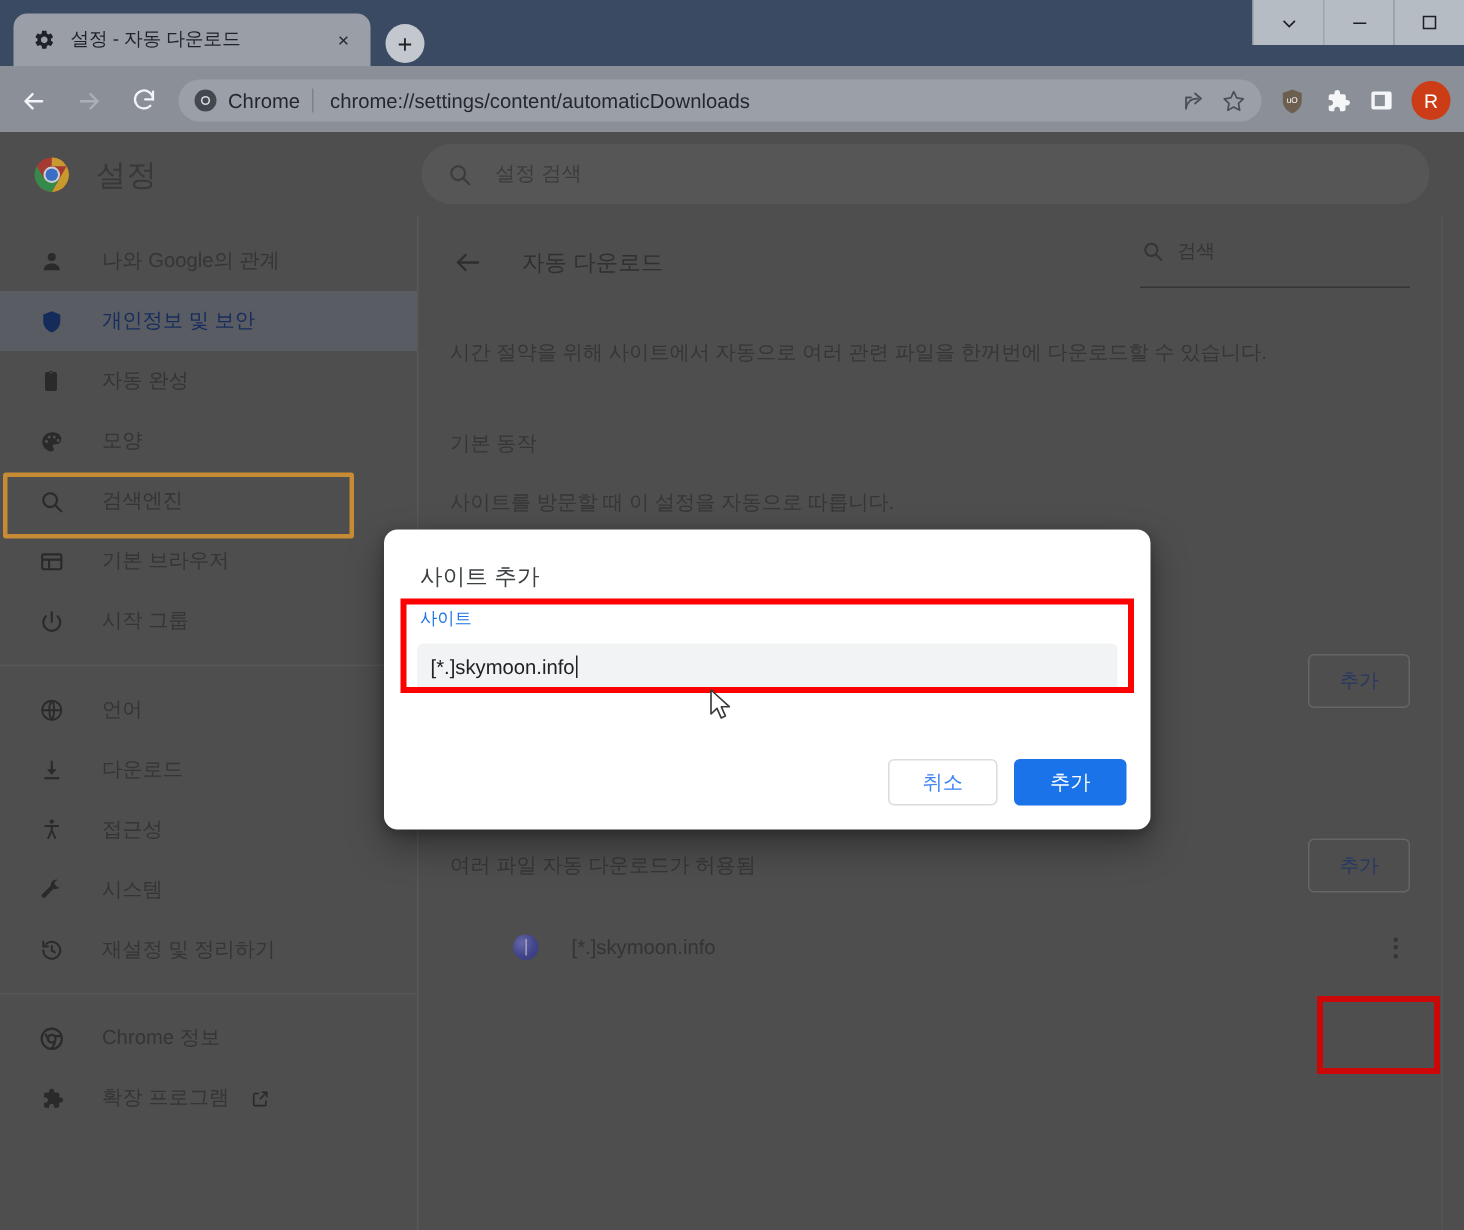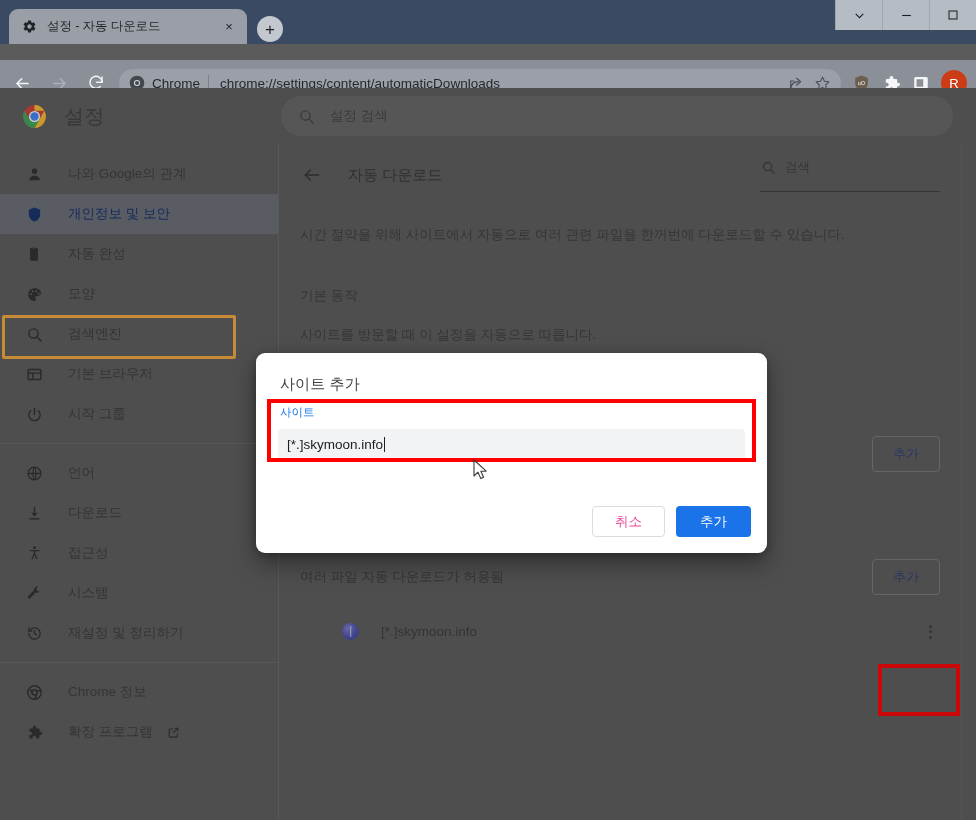--- a/index.html
+++ b/index.html
@@ -84,21 +84,21 @@
     width: 46px; height: 30px;
     background: #b6bcc4;
     display: flex; align-items: center; justify-content: center;
     color: #1b1f24;
     border-left: 1px solid #9fa6ae;
   }
 
   
   .toolbar {
     position: absolute;
-    left: 0; top: 60px;
+    left: 0; top: 44px;
     width: 976px; height: 46px;
     background: #8b9098;
     display: flex;
     align-items: center;
   }
   .toolbar::after{
     content:"";
     position:absolute; left:0; bottom:0; width:100%; height:2px;
     background:#6f757d;
   }
@@ -515,21 +515,21 @@
   .dlg-actions {
     position: absolute;
     right: 16px; bottom: 16px;
     display: flex;
     gap: 11px;
   }
   .btn-cancel {
     border: 1px solid #dadce0;
     border-radius: 4px;
     background: #fff;
-    color: #ec4899;
+    color: #3b82f6;
     font-size: 13.5px;
     padding: 8px 22px;
     line-height: 1;
   }
   .btn-confirm {
     border: none;
     border-radius: 4px;
     background: #1a73e8;
     color: #fff;
     font-size: 13.5px;

